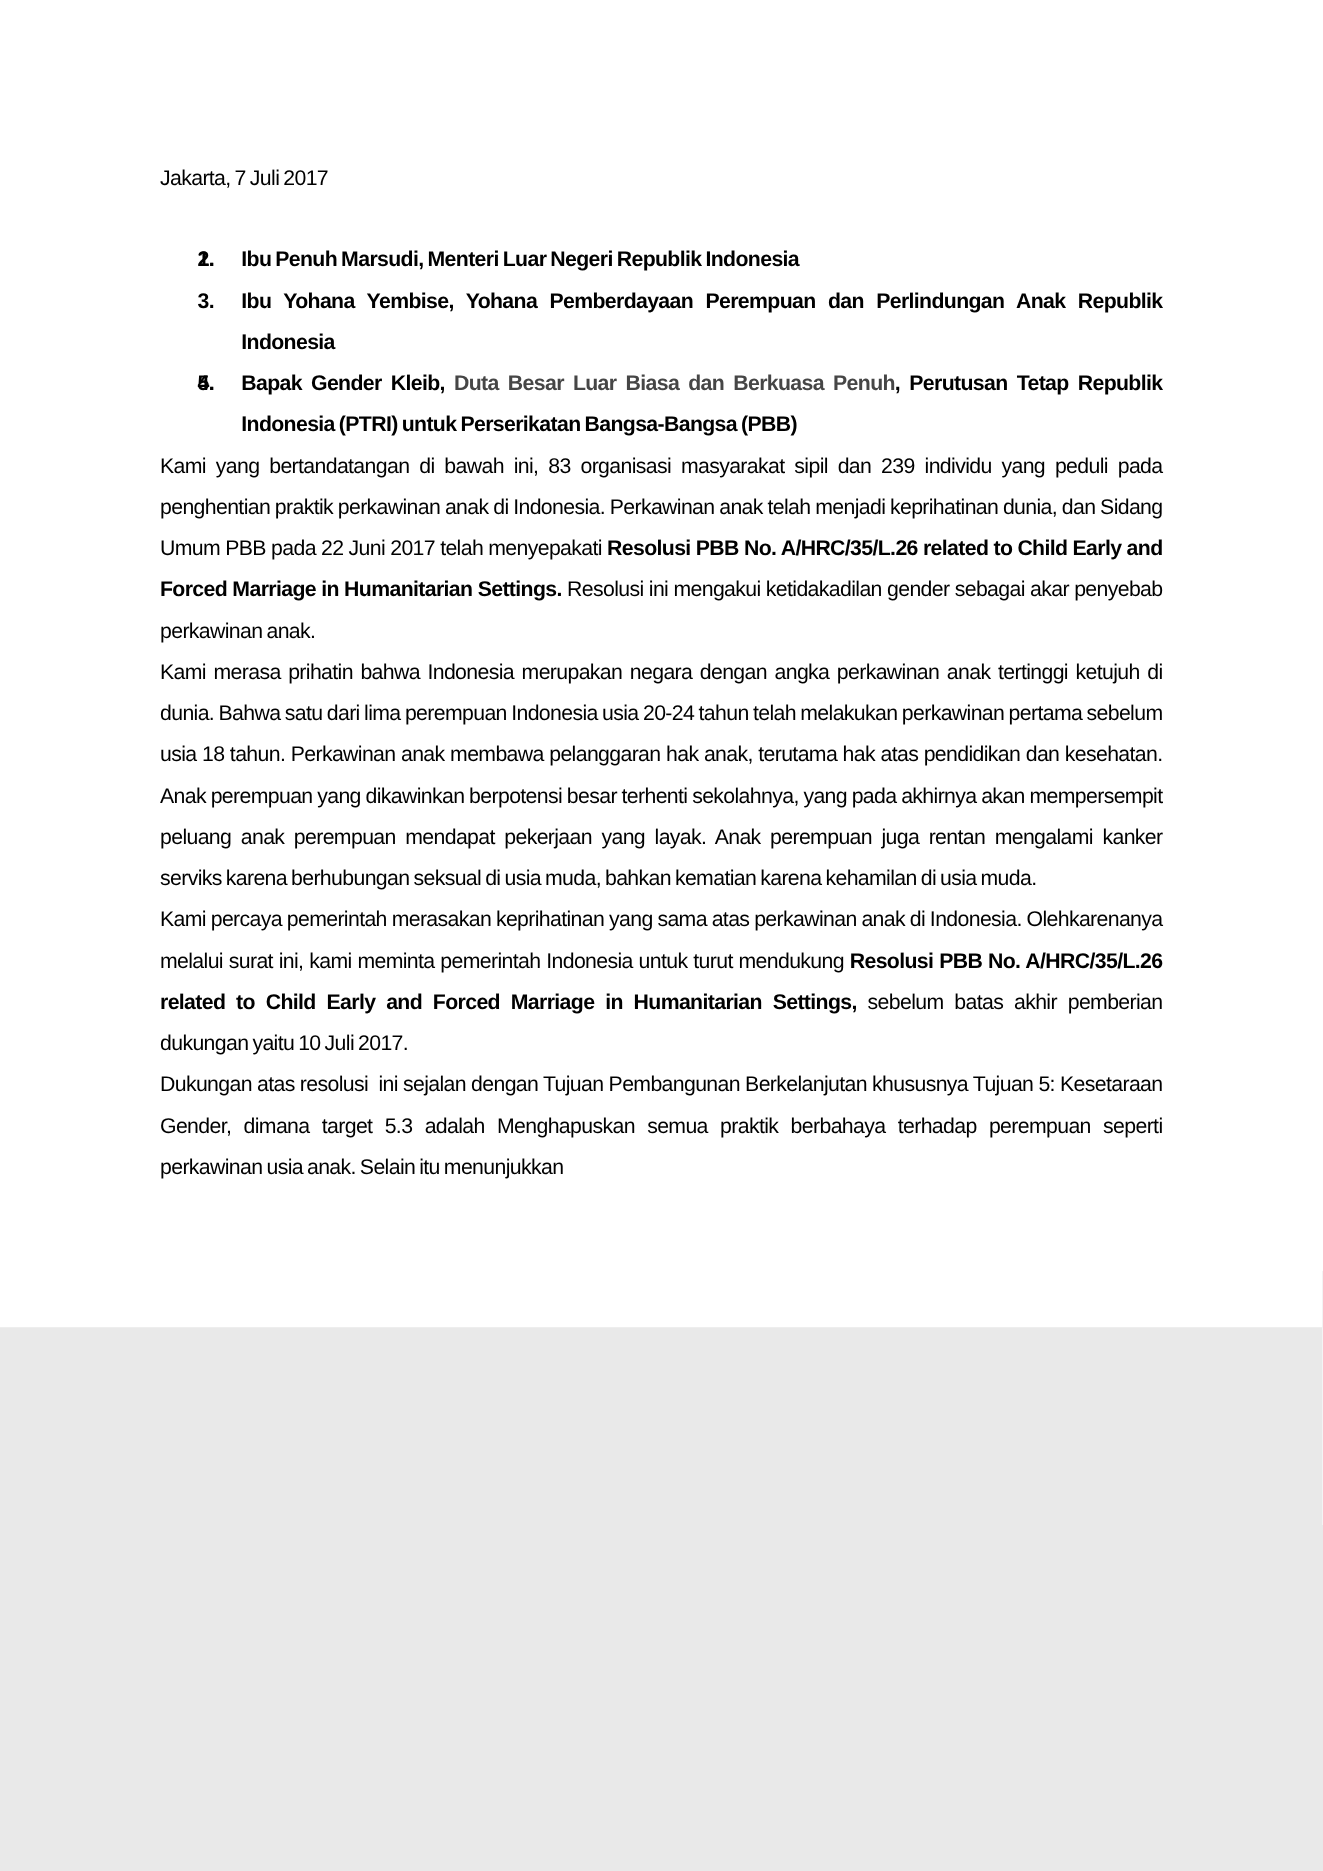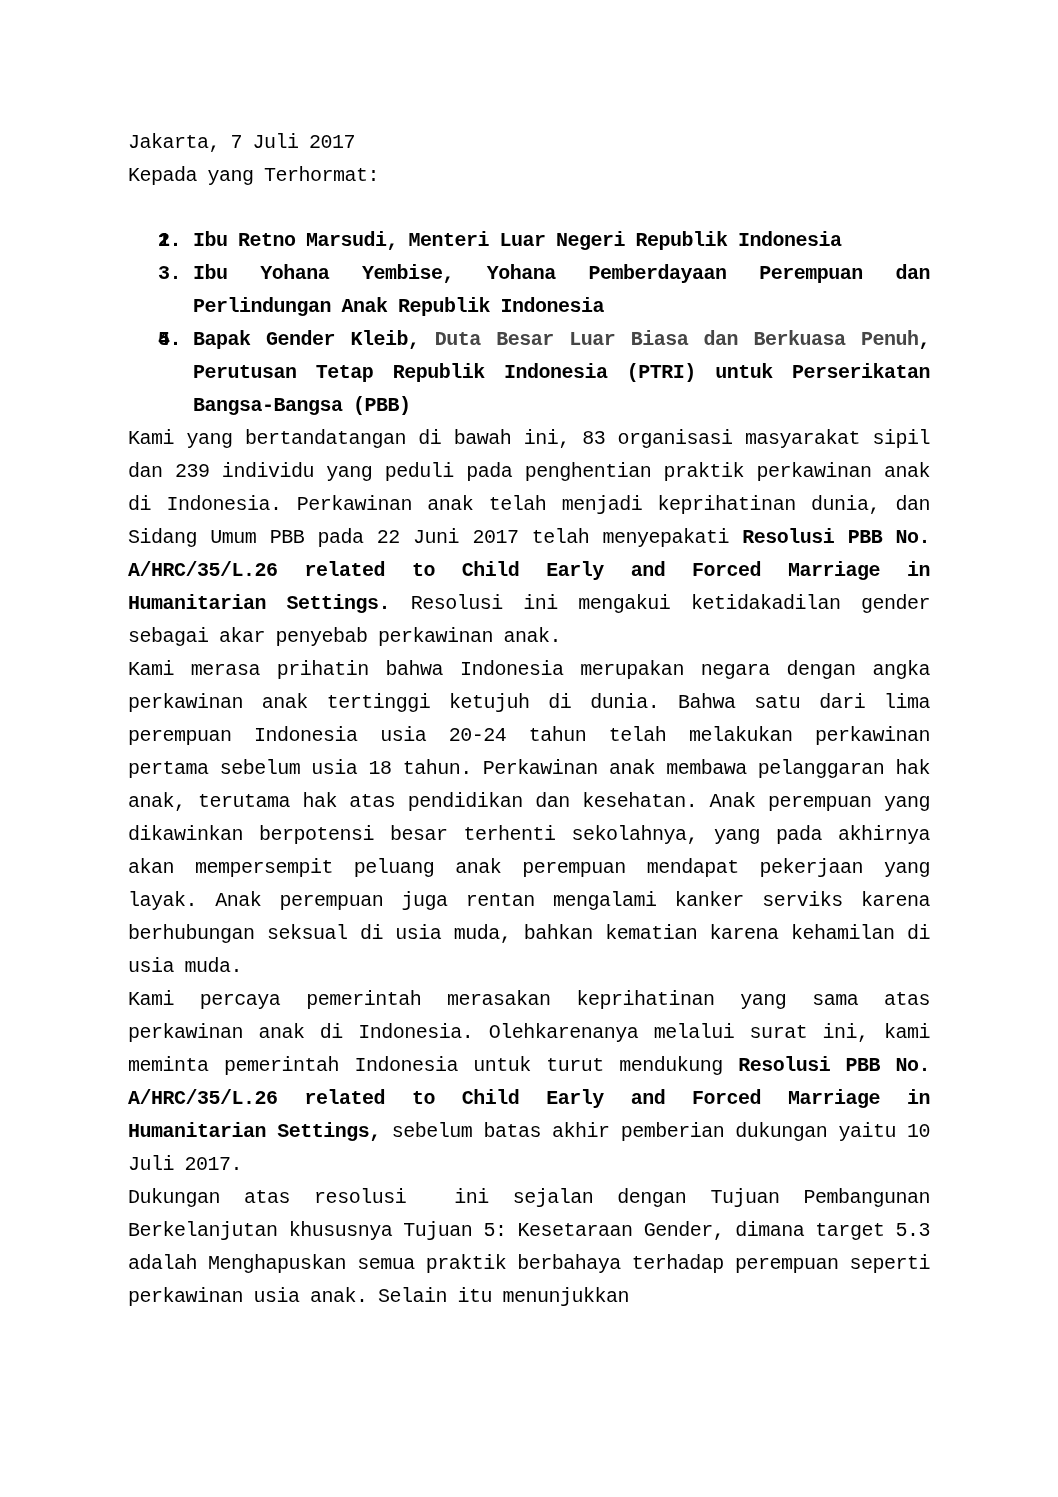--- a/index.html
+++ b/index.html
@@ -3,27 +3,27 @@
 <meta charset="utf-8">
 <style>
   html, body {
     margin: 0;
     padding: 0;
     background: #e9e9e9;
   }
   .page {
     position: relative;
     width: 1058px;
-    height: 1497px;
+    height: 1062px;
     margin: 0 auto;
     background: #ffffff;
     box-sizing: border-box;
     padding: 126px 128px 0 128px;
-    font-family: Liberation Mono, monospace;
-    font-size: 20px;
+    font-family: Liberation Sans, sans-serif;
+    font-size: 17px;
     line-height: 33px;
     letter-spacing: -0.5px;
     word-spacing: -1px;
     color: #000000;
     overflow: hidden;
   }
   .page p, .page ol {
     margin: 0;
     padding: 0;
   }
@@ -53,25 +53,24 @@
   .par-2 { margin-top: 20px; }
   .par-3 { margin-top: 18px; }
   .par-4 { margin-top: 23px; }
 </style>
 </head>
 <body>
 
 <div class="page" style="background: rgb(255, 255, 255); color: rgb(0, 0, 0);">
   <p class="date-line">Jakarta, 7 Juli 2017</p>
 
-  <p class="salutation">Kepada yang Terhormat:</p>
 
   <ol class="recipients">
       <li><span class="num">1.</span></li>
-      <li><span class="num">2.</span><span class="b ">Ibu Retno Marsudi, Menteri Luar Negeri Republik Indonesia</span></li>
+      <li><span class="num">2.</span><span class="b ">Ibu Penuh Marsudi, Menteri Luar Negeri Republik Indonesia</span></li>
       <li><span class="num">3.</span><span class="b ">Ibu Yohana Yembise, Yohana Pemberdayaan Perempuan dan Perlindungan Anak Republik Indonesia</span></li>
       <li><span class="num">4.</span></li>
       <li><span class="num">5.</span><span class="b ">Bapak Gender Kleib,</span><span class="b muted"> Duta Besar Luar Biasa dan Berkuasa Penuh</span><span class="b ">, Perutusan Tetap Republik Indonesia (PTRI) untuk Perserikatan Bangsa-Bangsa (PBB)</span></li>
     </ol>
 
 
   <p class="body-par par-1"><span class="">Kami yang bertandatangan di bawah ini, 83 organisasi masyarakat sipil dan 239 individu yang peduli pada penghentian praktik perkawinan anak di Indonesia. Perkawinan anak telah menjadi keprihatinan dunia, dan Sidang Umum PBB pada 22 Juni 2017 telah menyepakati </span><span class="b ">Resolusi PBB No. A/HRC/35/L.26 related to Child Early and Forced Marriage in Humanitarian Settings.</span><span class=""> Resolusi ini mengakui ketidakadilan gender sebagai akar penyebab perkawinan anak.</span></p>
 
   <p class="body-par par-2"><span class="">Kami merasa prihatin bahwa Indonesia merupakan negara dengan angka perkawinan anak tertinggi ketujuh di dunia. Bahwa satu dari lima perempuan Indonesia usia 20-24 tahun telah melakukan perkawinan pertama sebelum usia 18 tahun. Perkawinan anak membawa pelanggaran hak anak, terutama hak atas pendidikan dan kesehatan. Anak perempuan yang dikawinkan berpotensi besar terhenti sekolahnya, yang pada akhirnya akan mempersempit peluang anak perempuan mendapat pekerjaan yang layak. Anak perempuan juga rentan mengalami kanker serviks karena berhubungan seksual di usia muda, bahkan kematian karena kehamilan di usia muda.</span></p>
 

